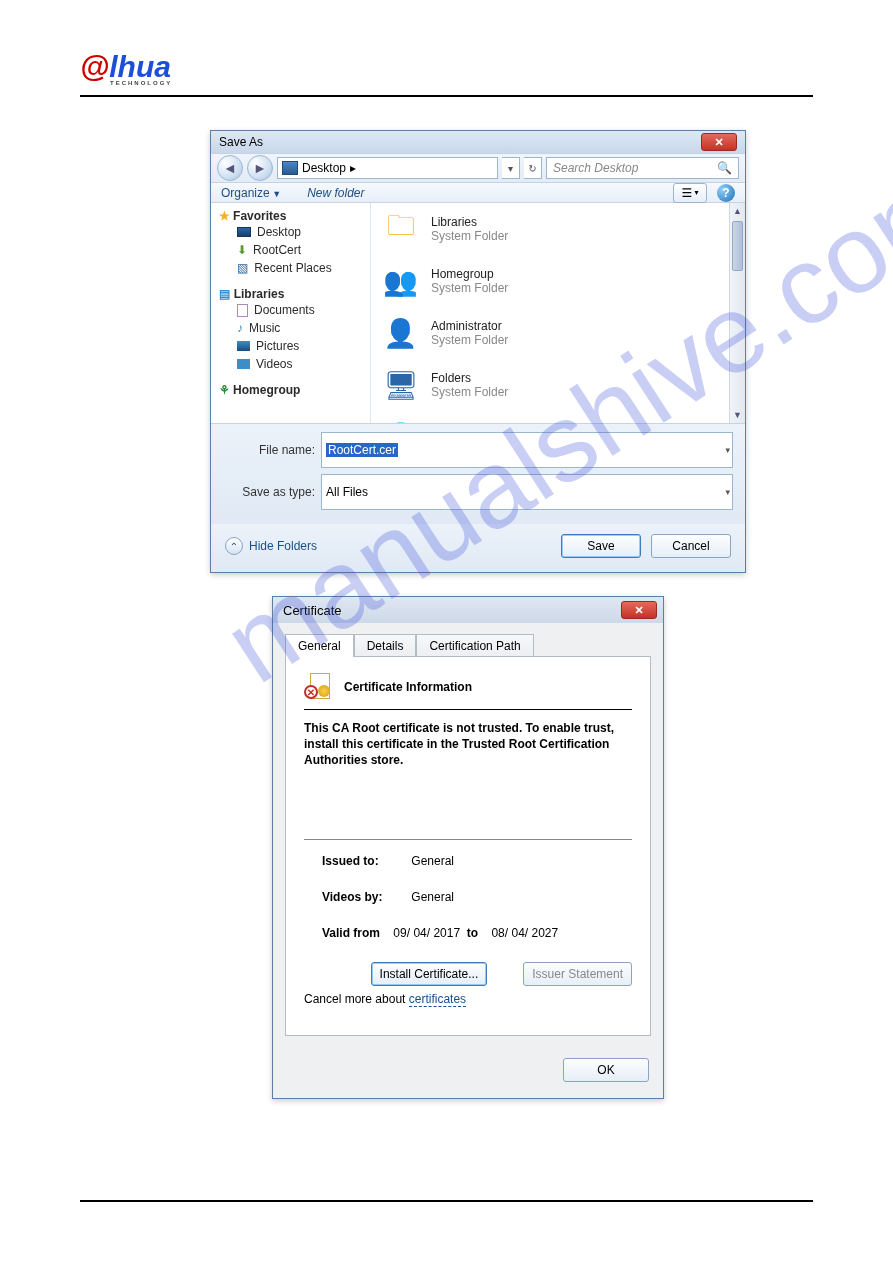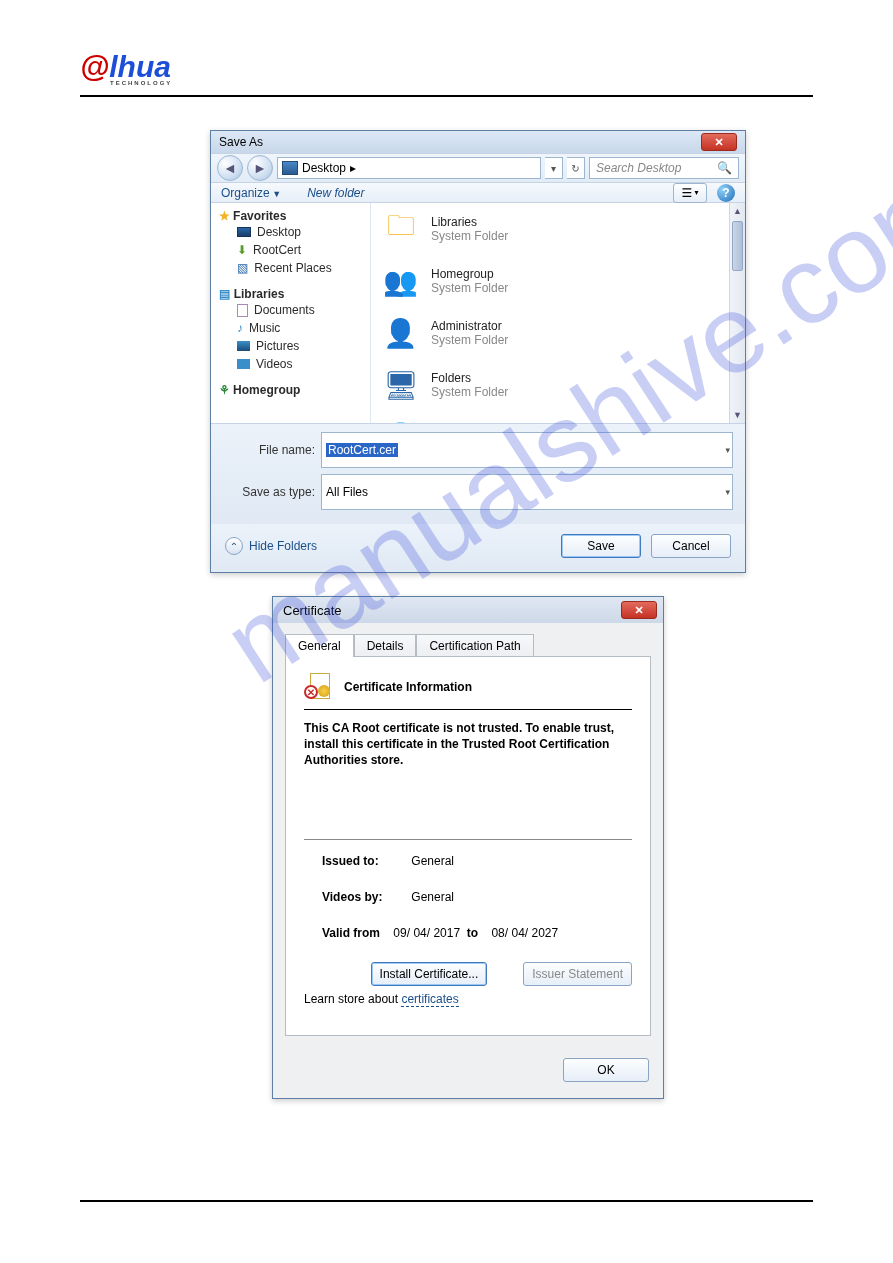--- a/index.html
+++ b/index.html
@@ -115,21 +115,21 @@
   .addr-drop, .addr-refresh {
     width: 18px; height: 22px;
     display:flex; align-items:center; justify-content:center;
     background:#fff;
     border: 1px solid #9db6d0;
     border-left:none;
     color:#555;
     font-size: 10px;
   }
   .search-box {
-    width: 150px; height: 22px;
+    width: 193px; height: 22px;
     background:#fff;
     border:1px solid #9db6d0;
     display:flex; align-items:center;
     padding: 0 6px;
     color:#888;
     font-style: italic;
     justify-content: space-between;
   }
   .search-box .mag {
     font-style: normal;
@@ -505,20 +505,20 @@
       &nbsp;&nbsp;&nbsp;<span>09/  04/  2017</span>
       &nbsp;<span class="k">to</span>&nbsp;&nbsp;&nbsp;
       <span>08/  04/  2027</span>
     </div>
 
     <div class="actions">
       <div class="btn primary" style="width:auto;padding:0 8px">Install Certificate...</div>
       <div class="btn disabled" style="width:auto;padding:0 8px">Issuer Statement</div>
     </div>
     <div class="learn">
-      <span>Learn store about </span><a href="#">certificates</a>
+      <span>Cancel more about </span><a href="#">certificates</a>
     </div>
   </div>
 
   <div class="ok-row">
     <div class="btn">OK</div>
   </div>
 </div>
 
 </body></html>

